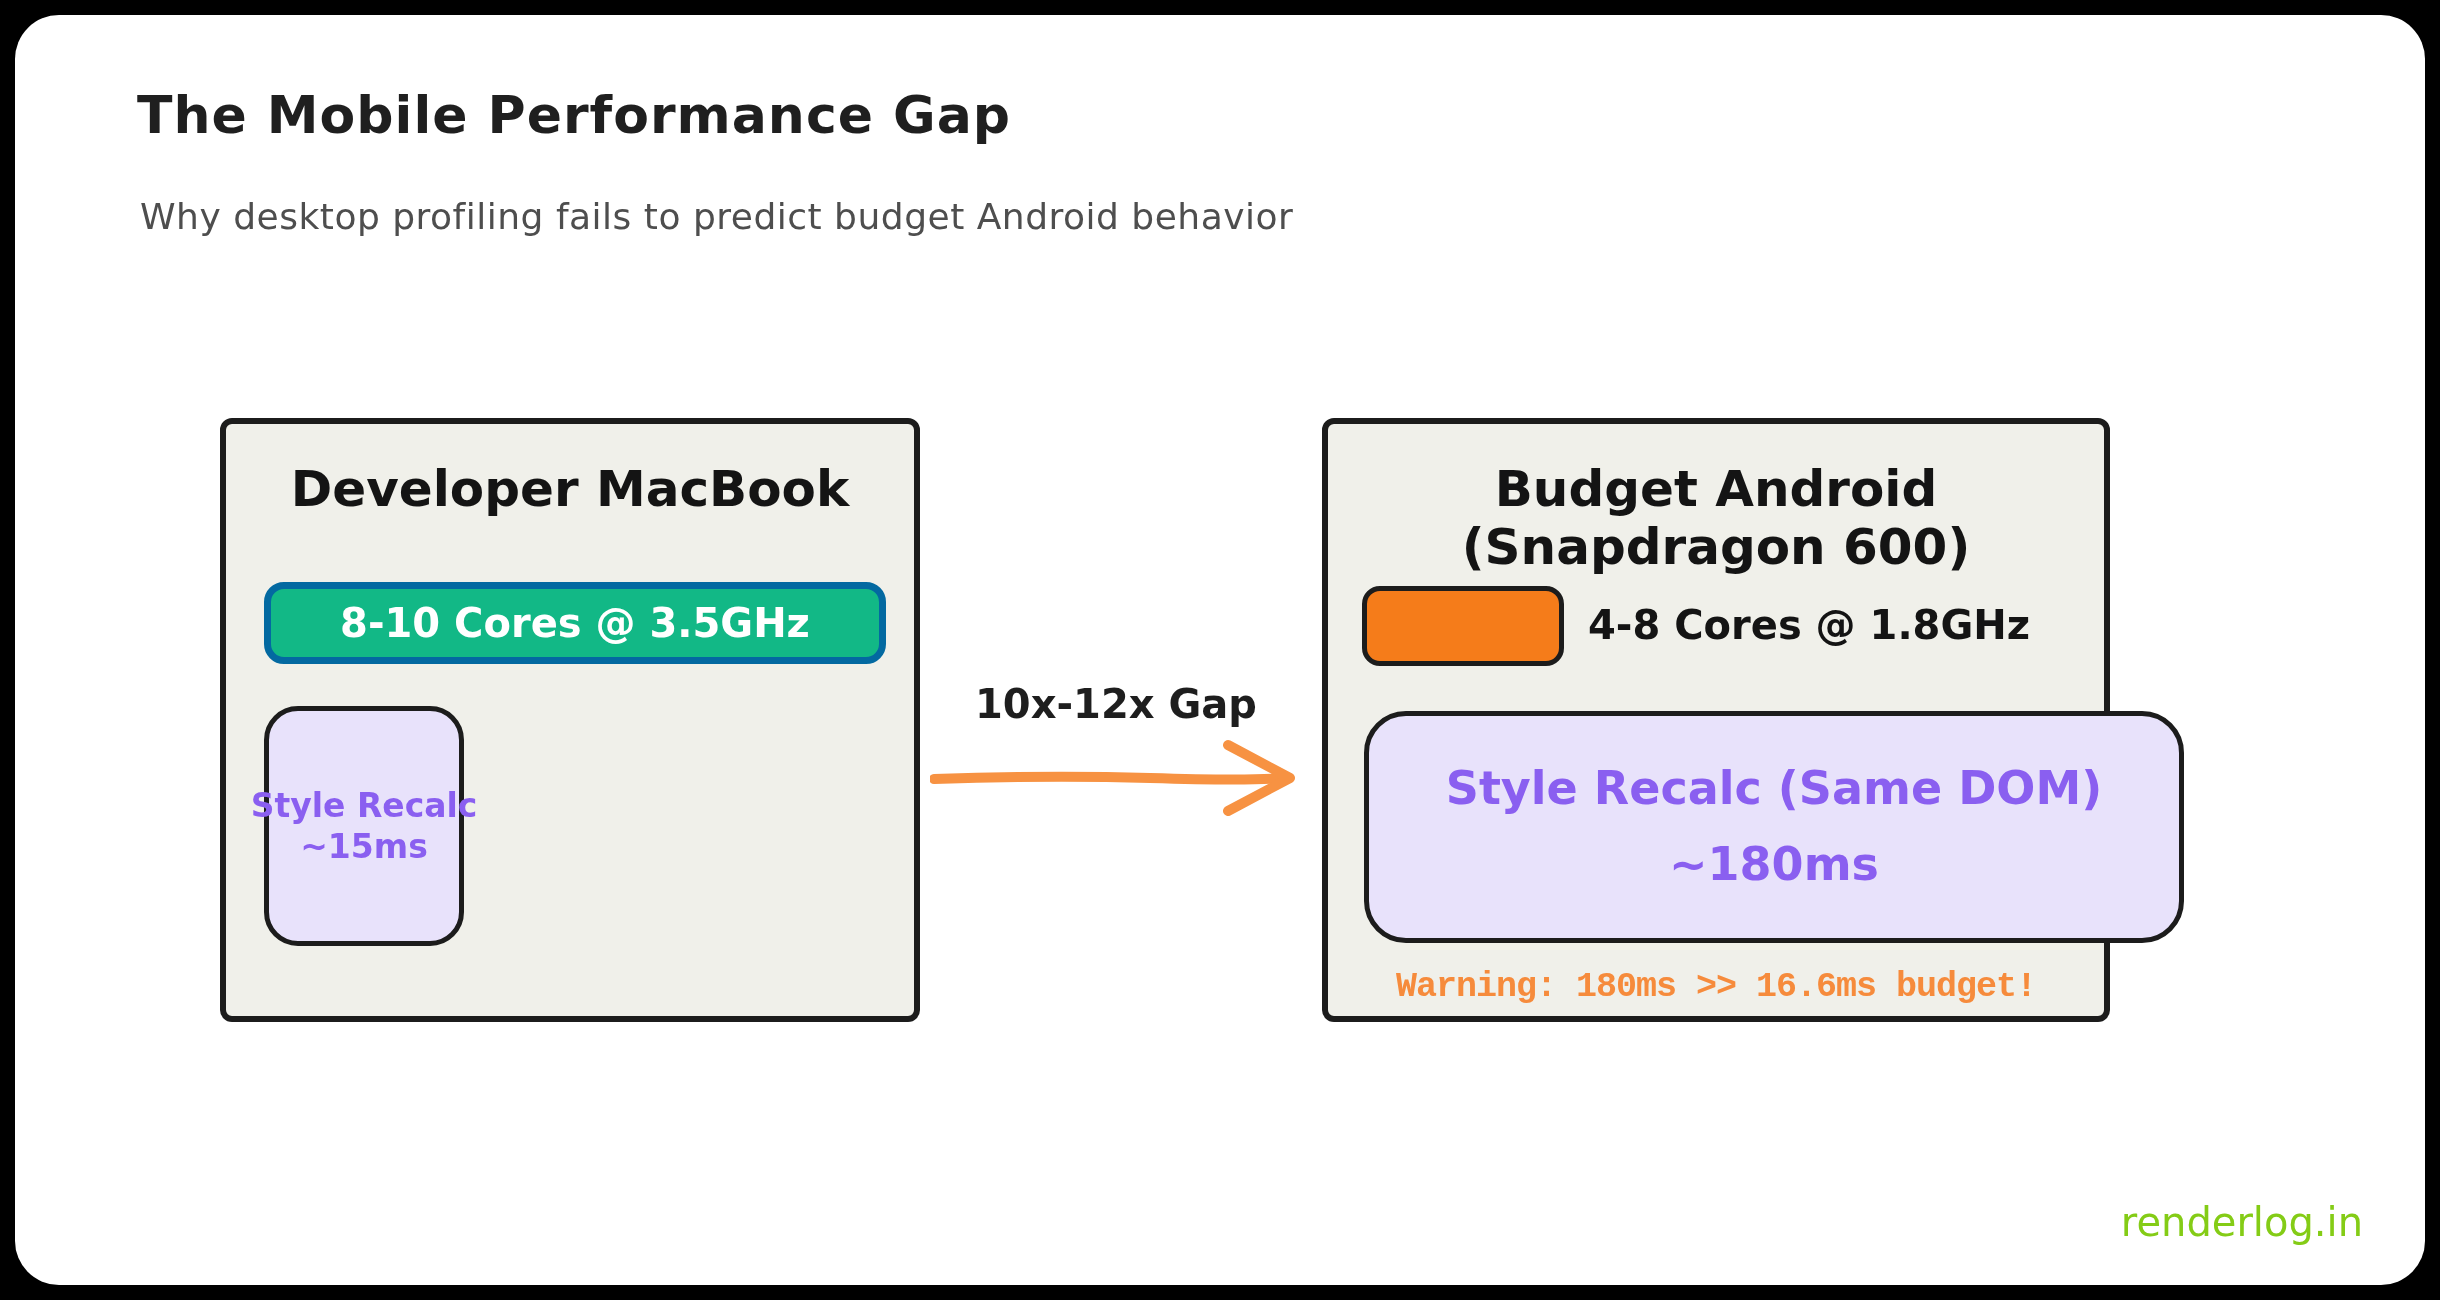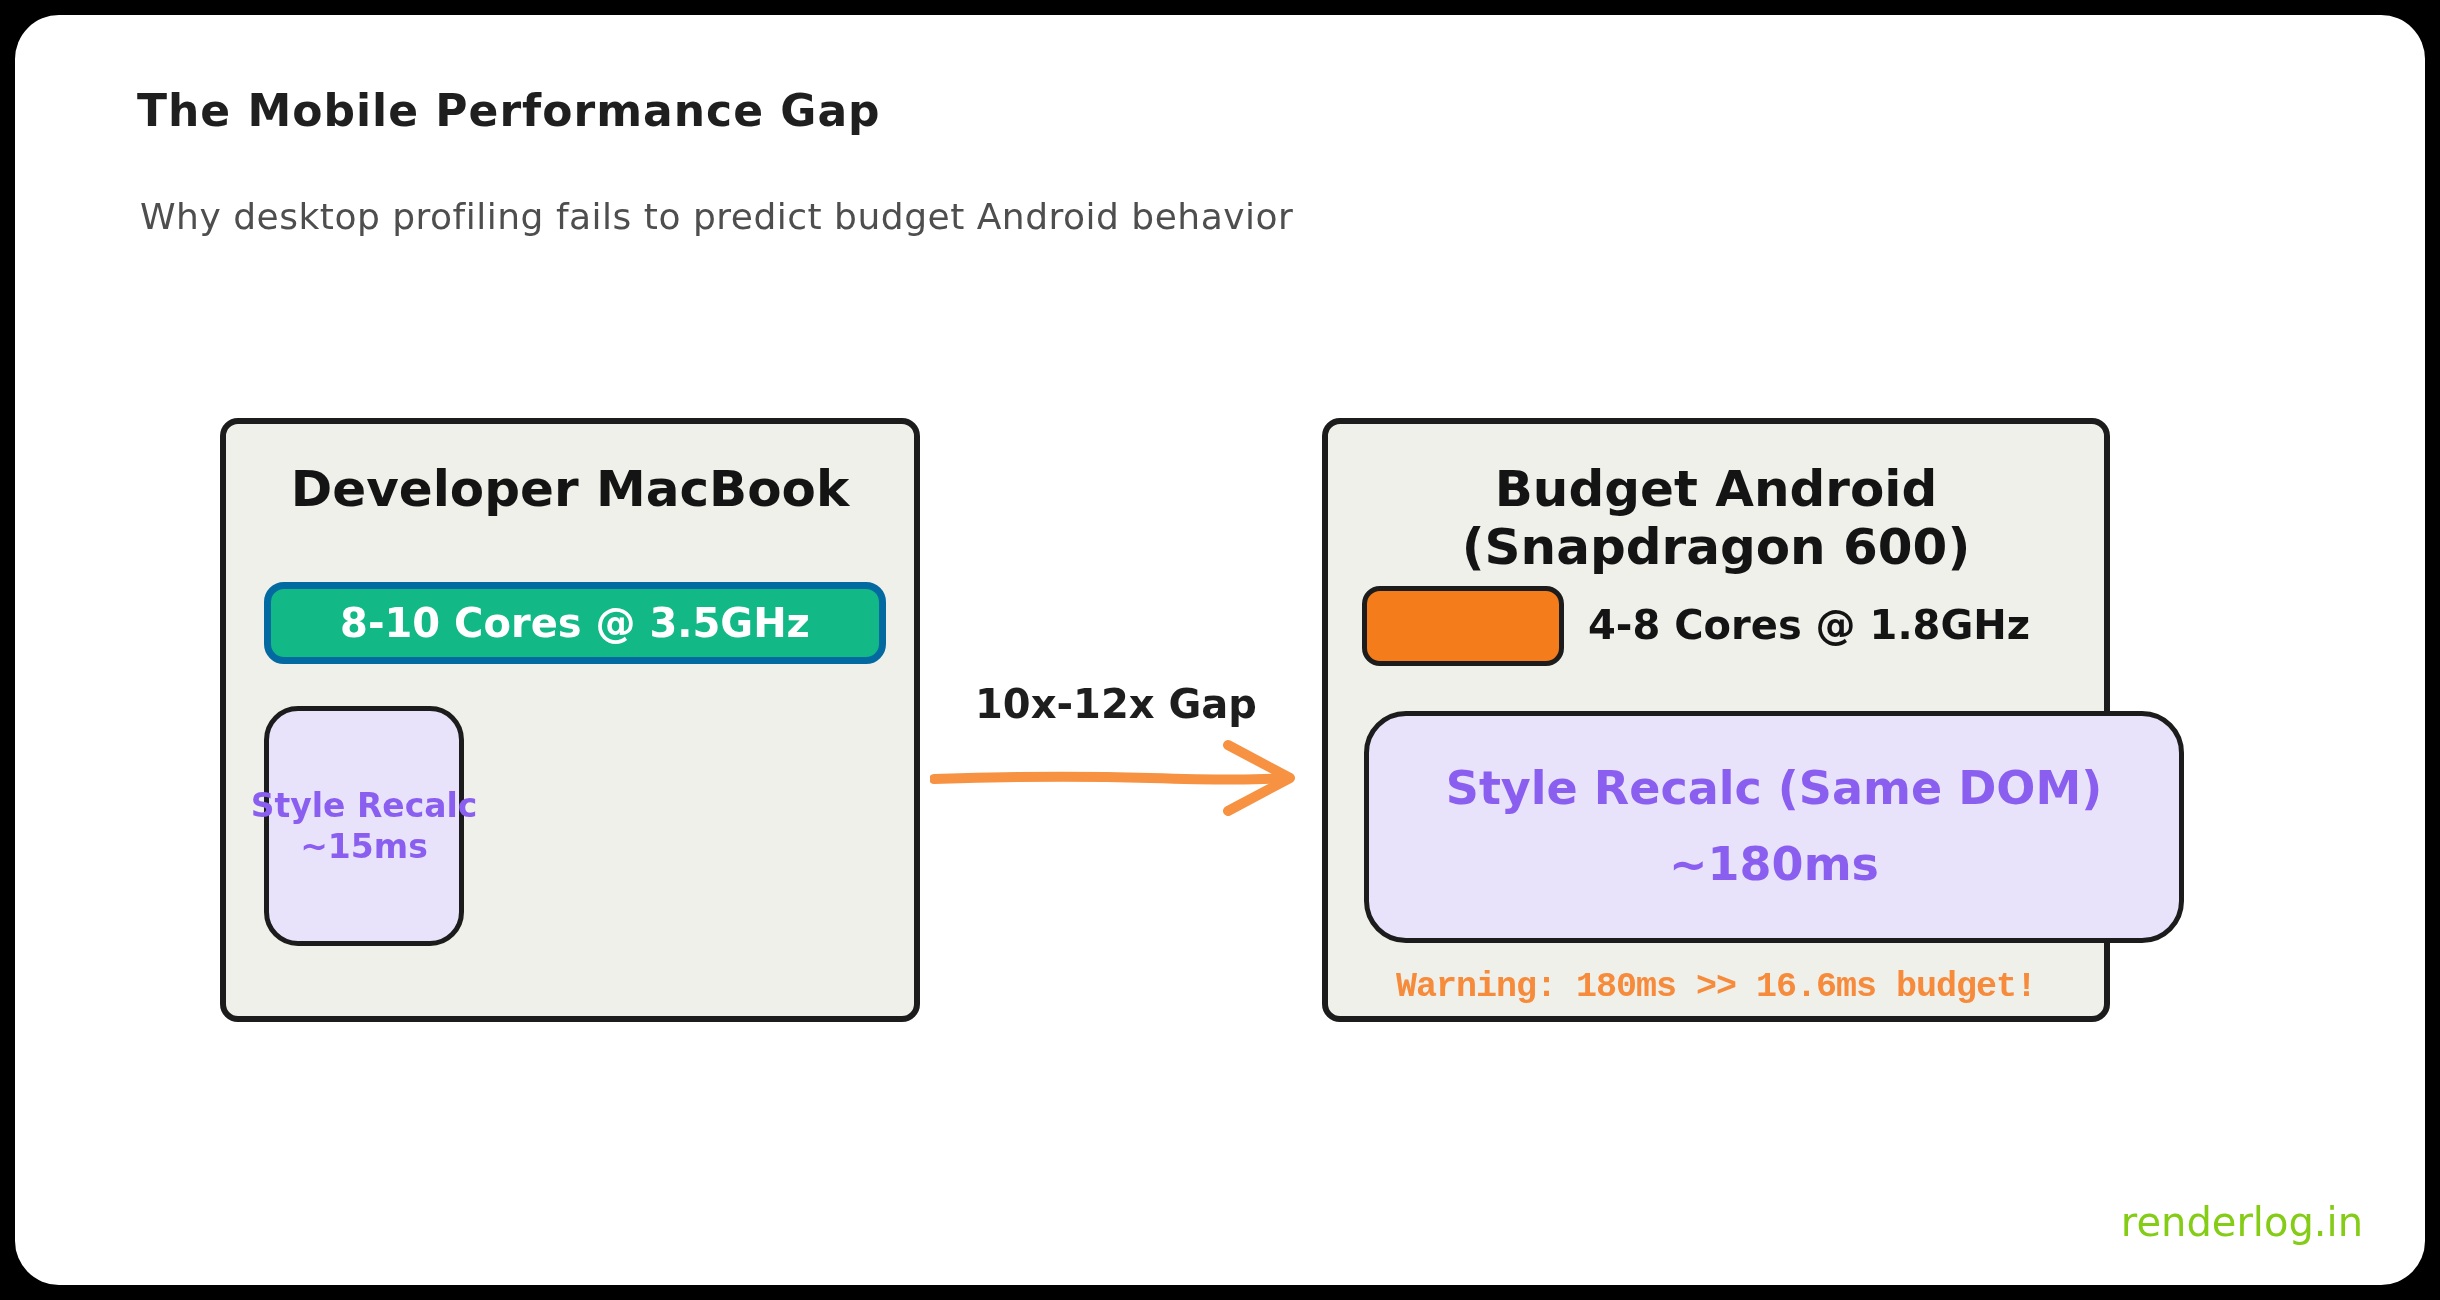--- a/index.html
+++ b/index.html
@@ -19,41 +19,41 @@
   .canvas {
     position: absolute;
     inset: 15px;
     background: #ffffff;
     border-radius: 44px;
   }
   .title {
     position: absolute;
     left: 137px;
     top: 85px;
-    font-size: 44px;
+    font-size: 52px;
     font-weight: 700;
     color: #1f1f1f;
     letter-spacing: 1px;
   }
   .subtitle {
     position: absolute;
     left: 140px;
     top: 196px;
     font-size: 36px;
     font-weight: 500;
     color: #4e4e4e;
     letter-spacing: 0.5px;
   }
   .panel {
     position: absolute;
     top: 418px;
     height: 604px;
     background: #f0f0ea;
     border: 6px solid #1c1c1c;
-    border-radius: 18px;
+    border-radius: 12px;
     box-sizing: border-box;
   }
   .panel-left  { left: 220px;  width: 700px; }
   .panel-right { left: 1322px; width: 788px; }
   .panel-title {
     position: absolute;
     left: 0; right: 0;
     top: 36px;
     text-align: center;
     font-size: 50px;

